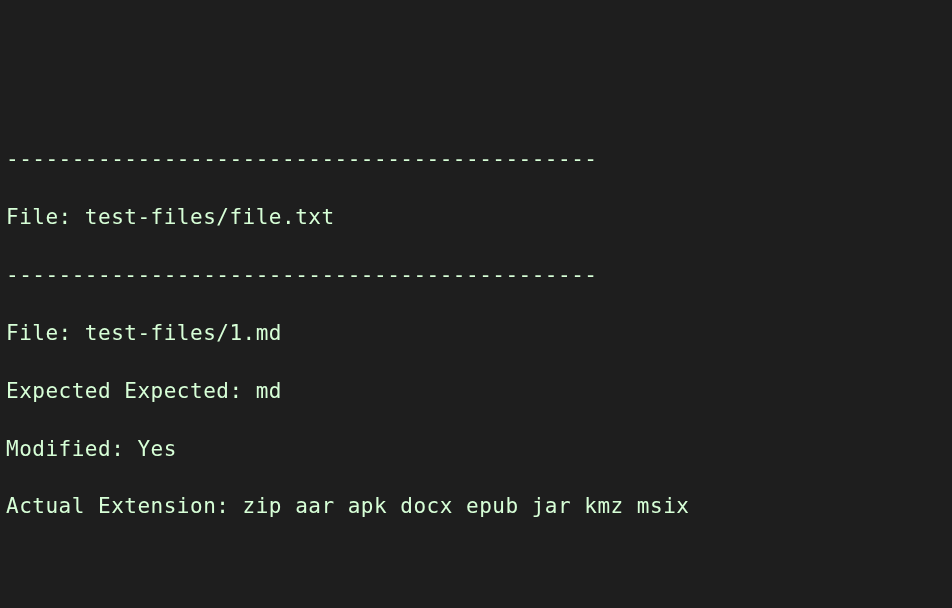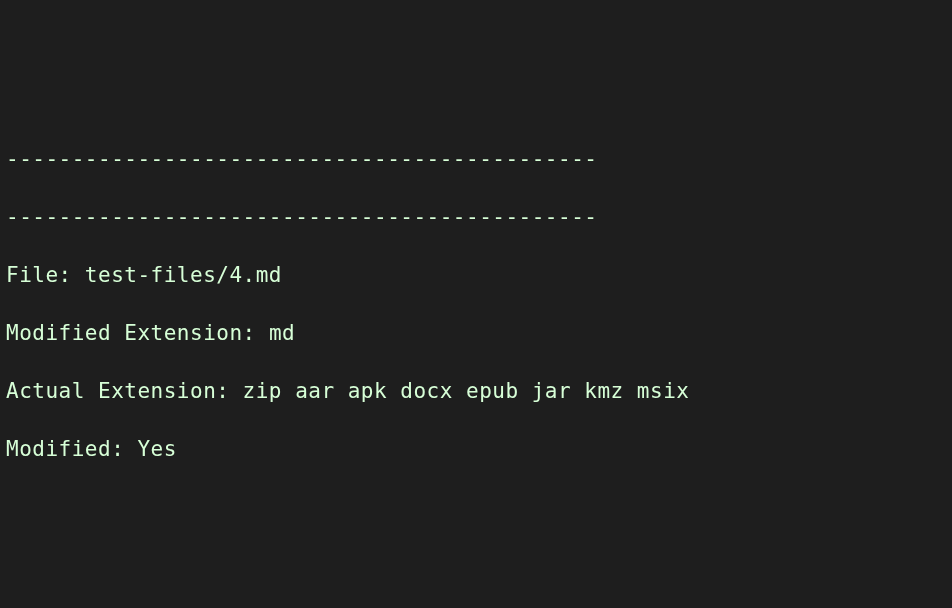--- a/index.html
+++ b/index.html
@@ -27,25 +27,26 @@
       display: block;
     }
   </style>
 </head>
 <body>
 
 
 
 <div class="terminal">
 <span class="line">---------------------------------------------</span>
+<span class="line"><span>File: </span><span>test-files/file.txt</span></span>
 <span class="line">---------------------------------------------</span>
-<span class="line"><span>File: </span><span>test-files/4.md</span></span>
-<span class="line"><span>Modified Extension: </span><span>md</span></span>
+<span class="line"><span>File: </span><span>test-files/1.md</span></span>
+<span class="line"><span>Expected Expected: </span><span>md</span></span>
+<span class="line"><span>Modified: </span><span>Yes</span></span>
 <span class="line"><span>Actual Extension: </span><span>zip aar apk docx epub jar kmz msix</span></span>
-<span class="line"><span>Modified: </span><span>Yes</span></span>
 
 
 
 
 
 
 
 
 
 </div>

